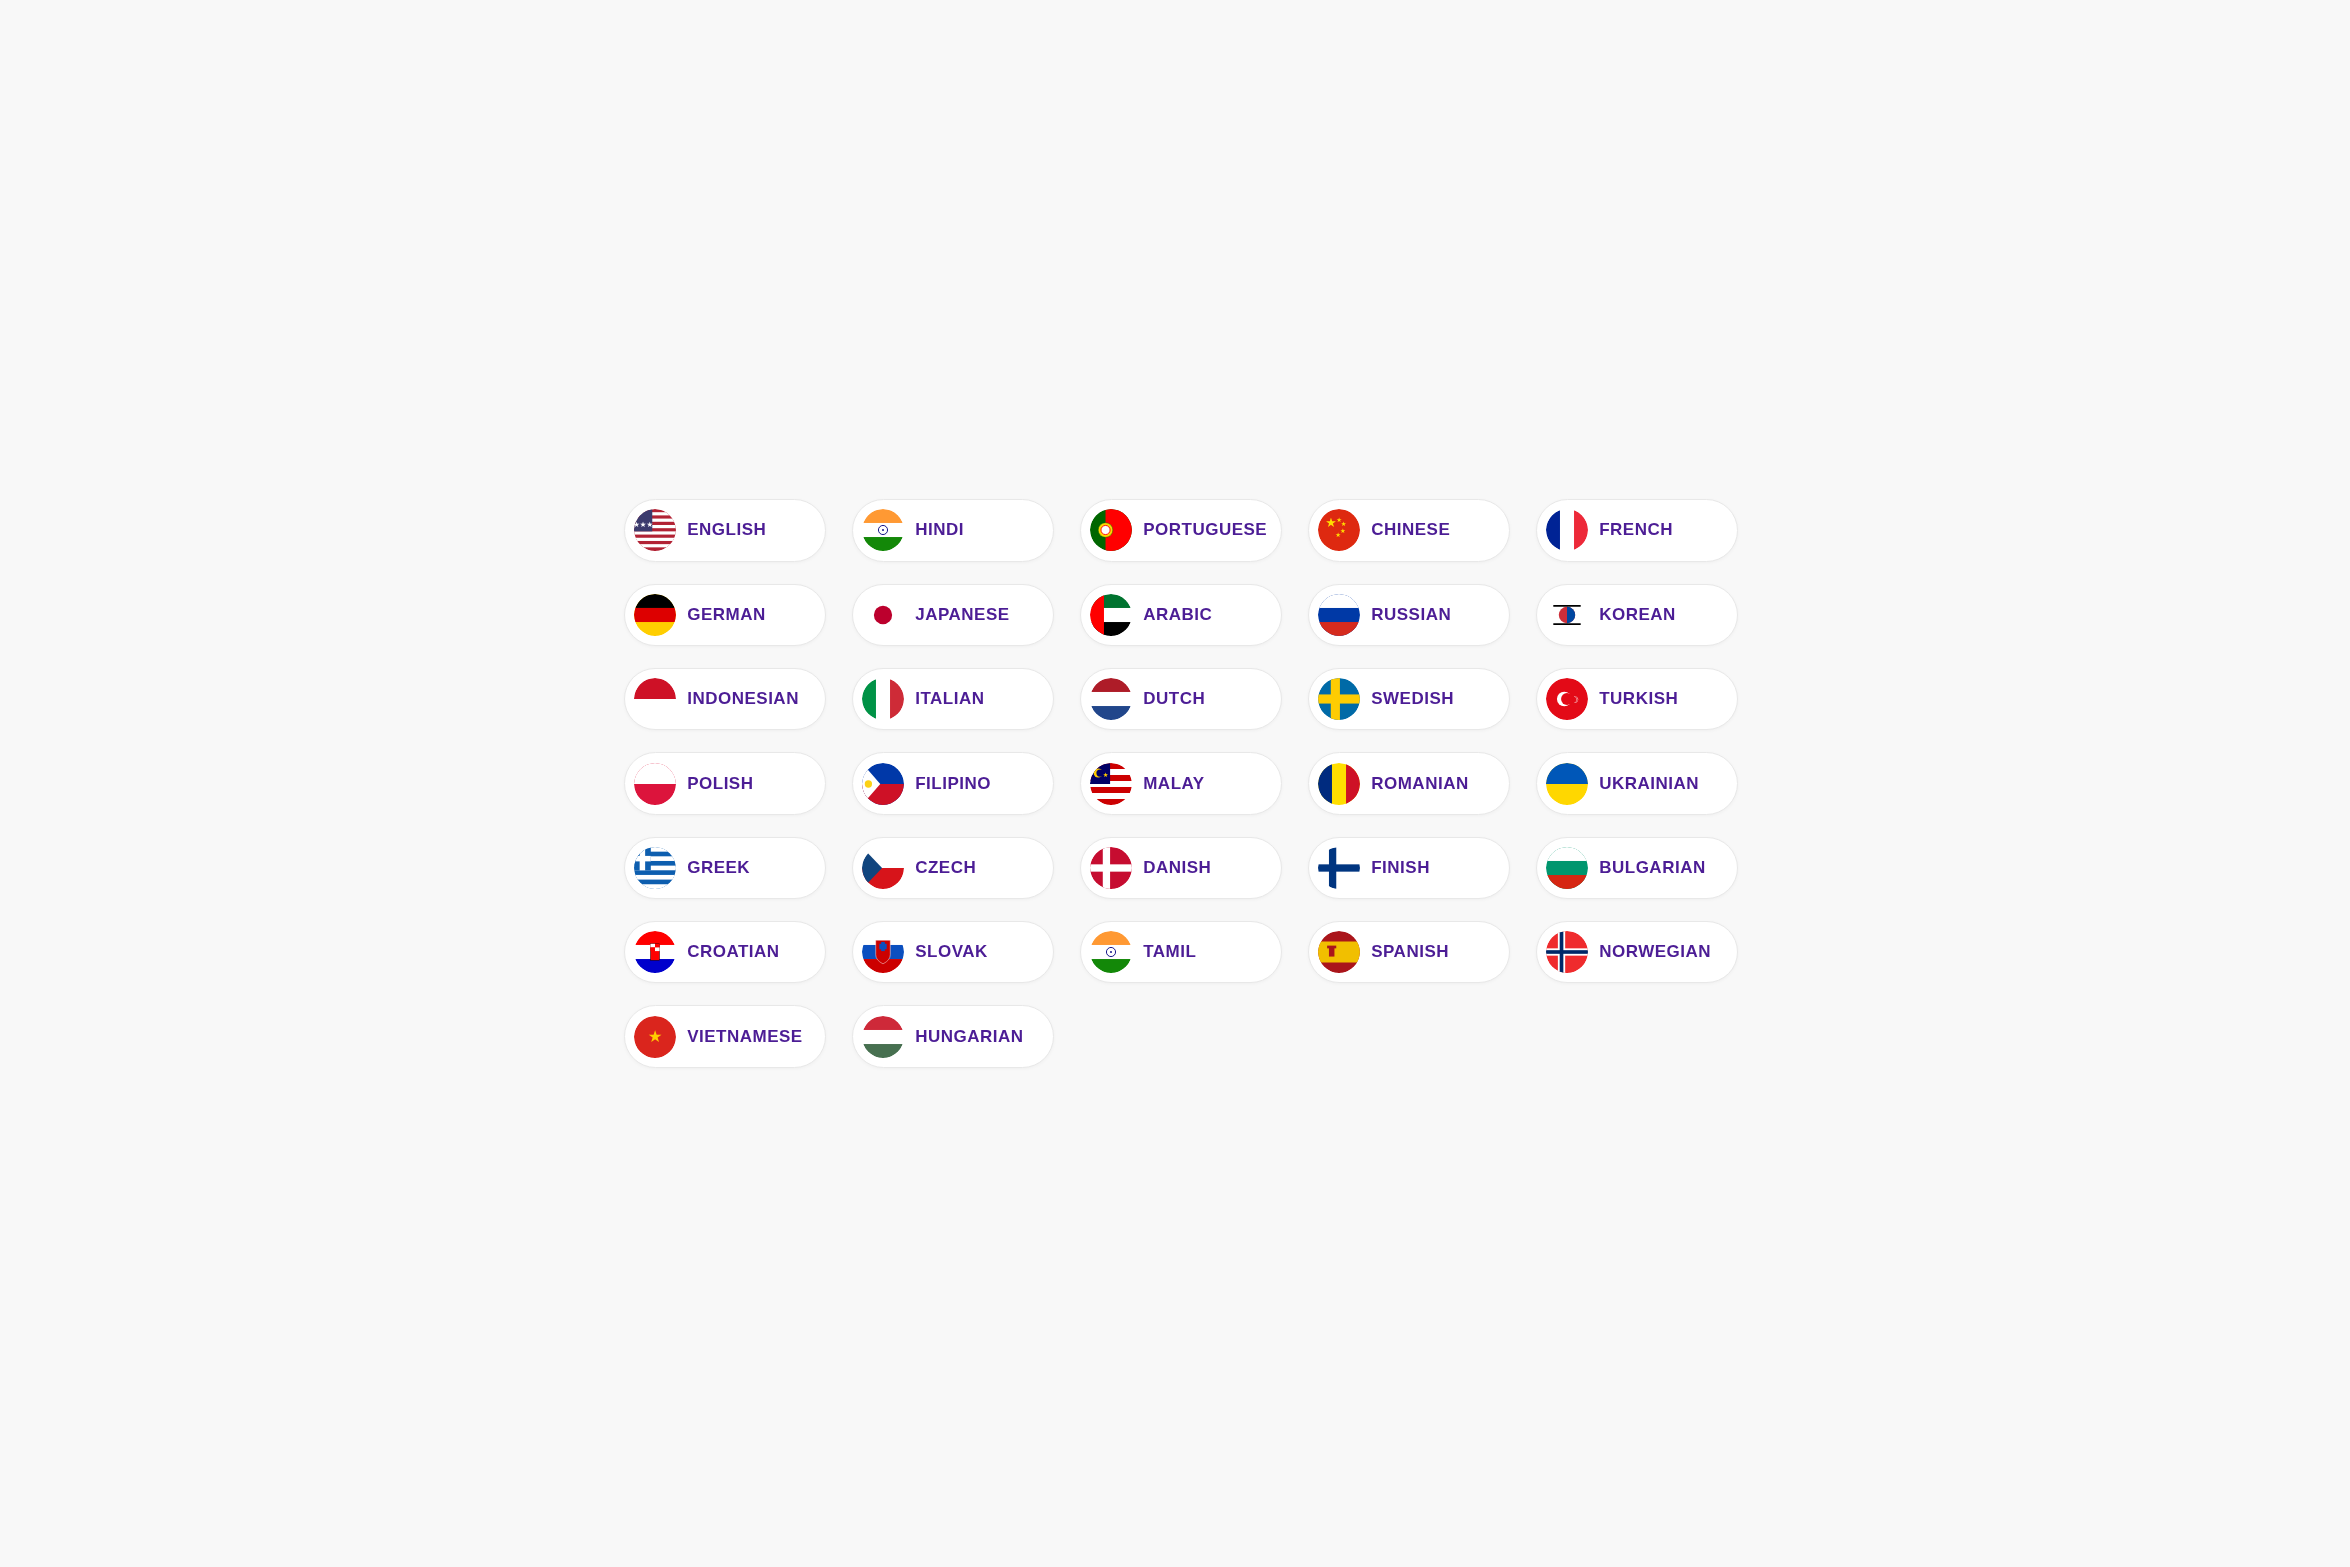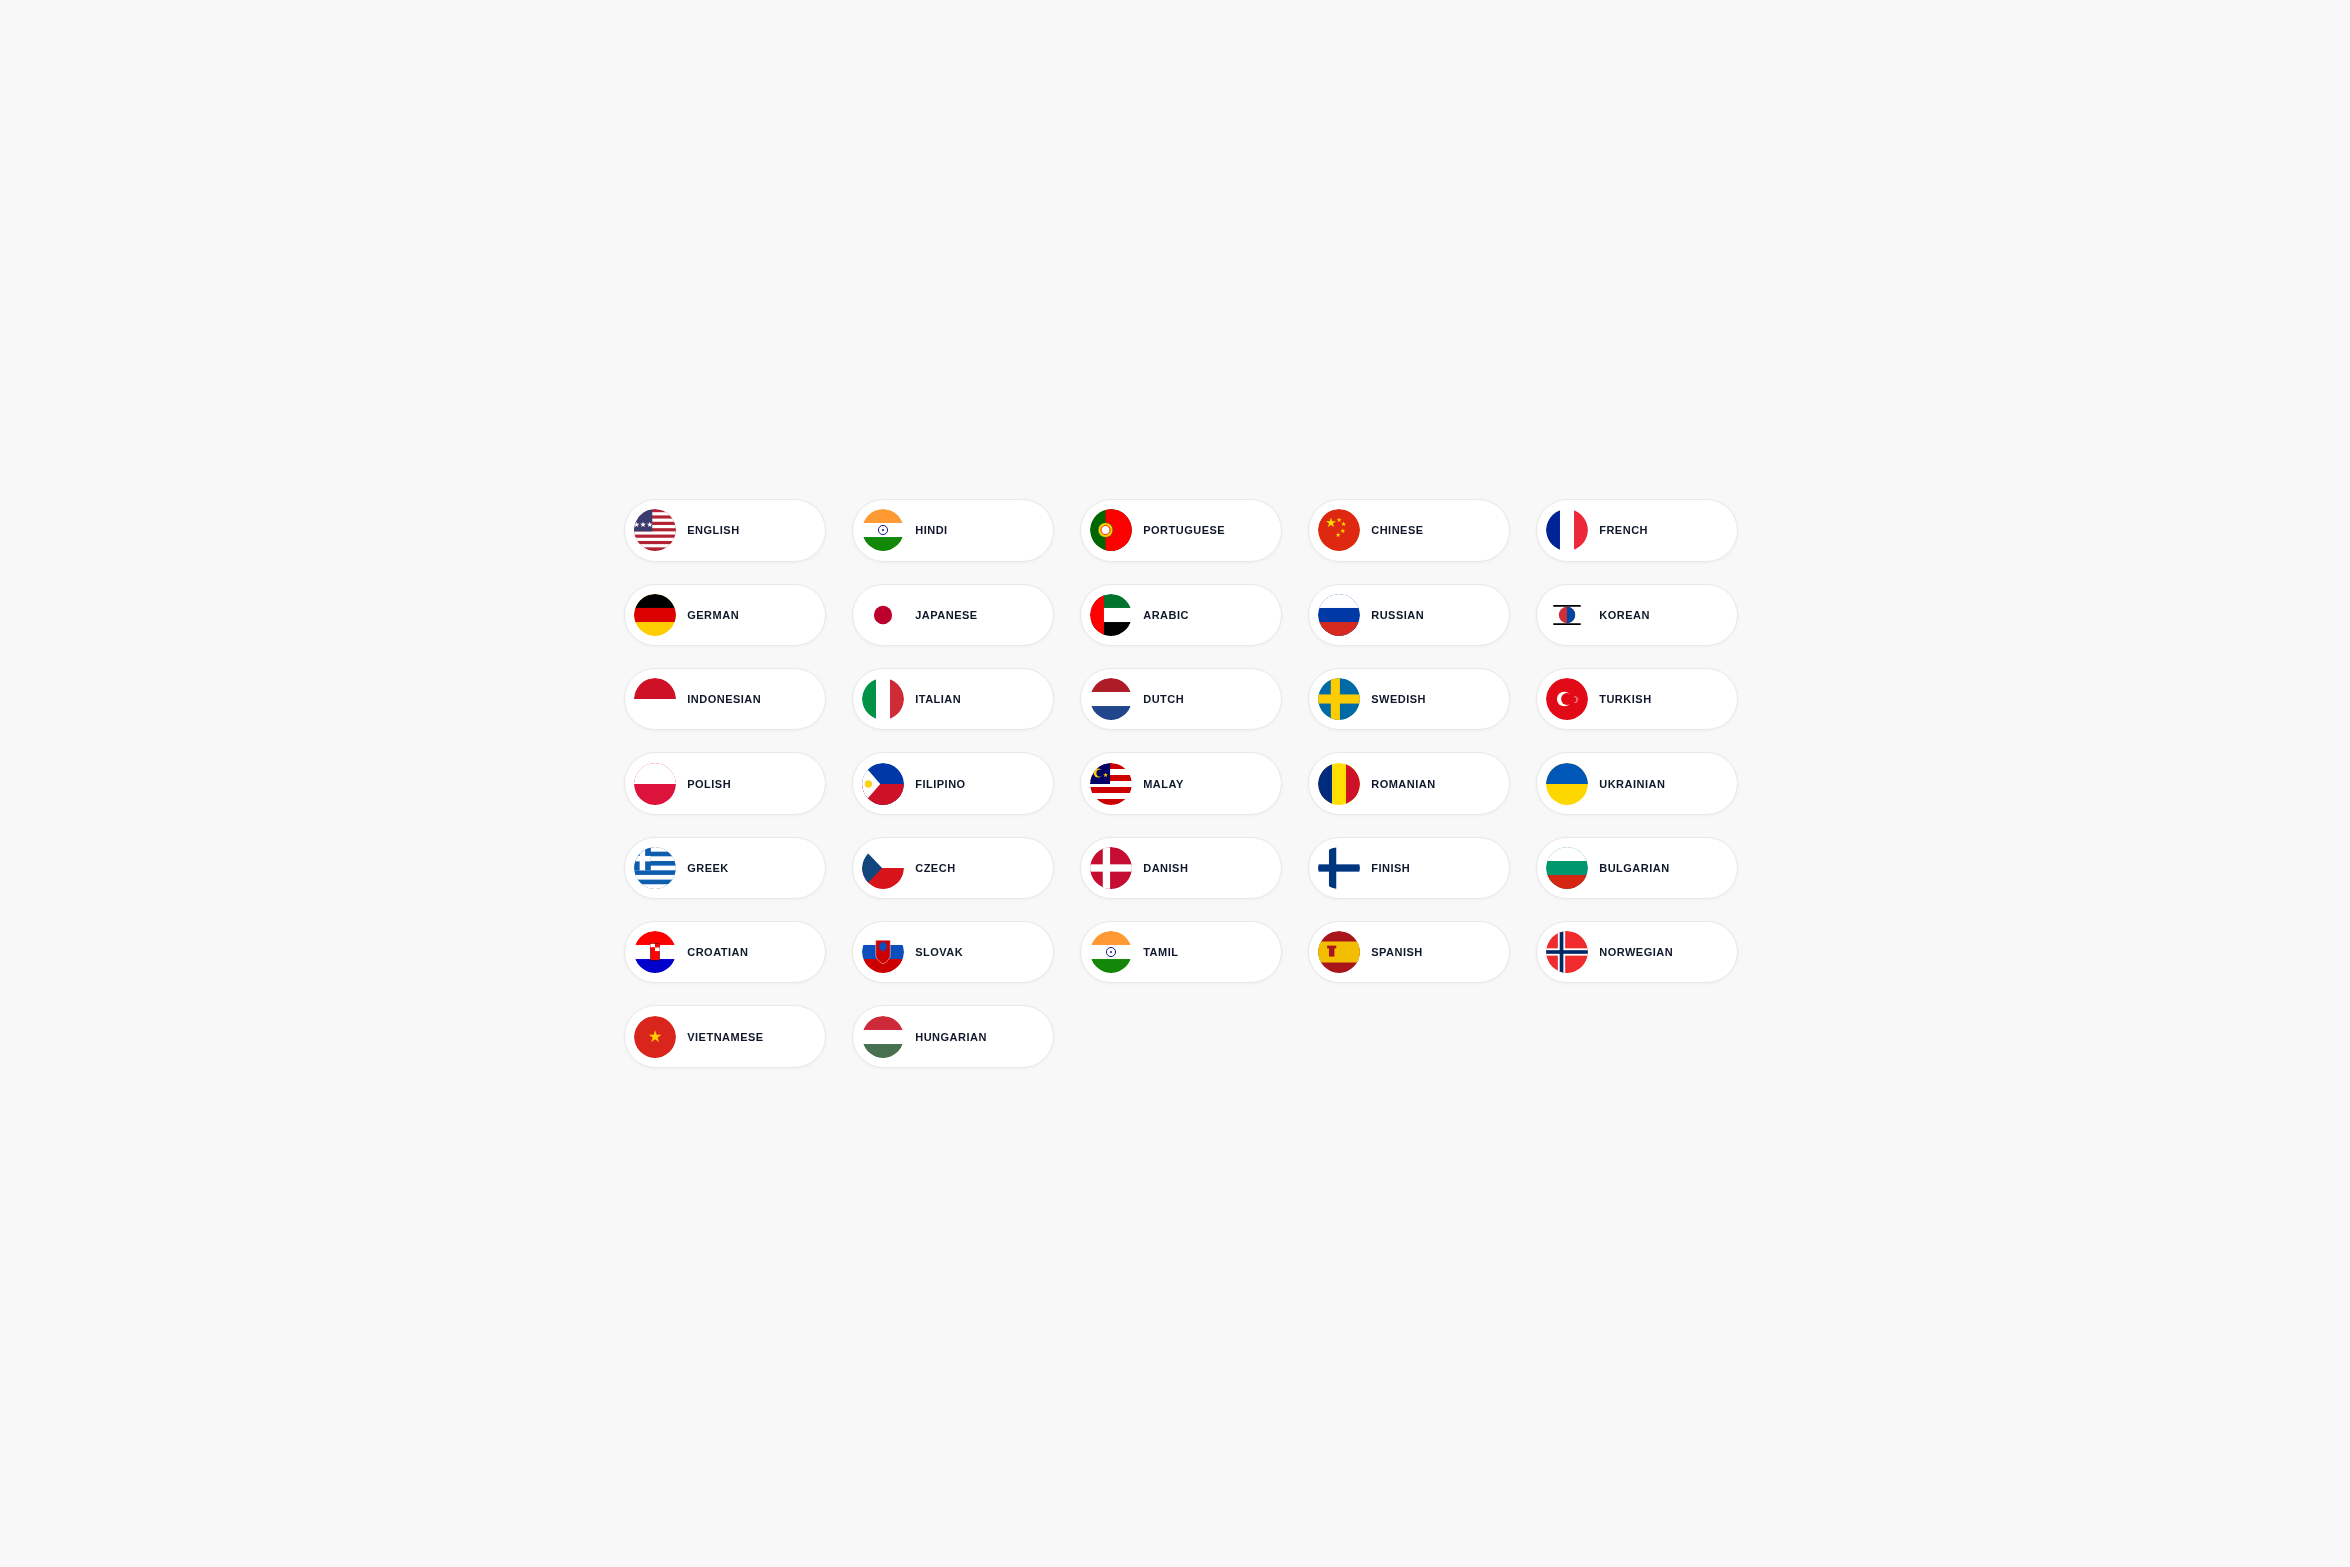--- a/index.html
+++ b/index.html
@@ -37,23 +37,23 @@
       border-radius: 50%;
       flex-shrink: 0;
       overflow: hidden;
       display: flex;
       align-items: center;
       justify-content: center;
       font-size: 26px;
       line-height: 1;
     }
     .lang-name {
-      font-size: 11px;
+      font-size: 17px;
       font-weight: 800;
-      color: #0f172a;
+      color: #4c1d95;
       letter-spacing: 0.5px;
       text-transform: uppercase;
     }
 
     
     .flag svg { width: 42px; height: 42px; }
   </style>
 </head>
 <body>
 

